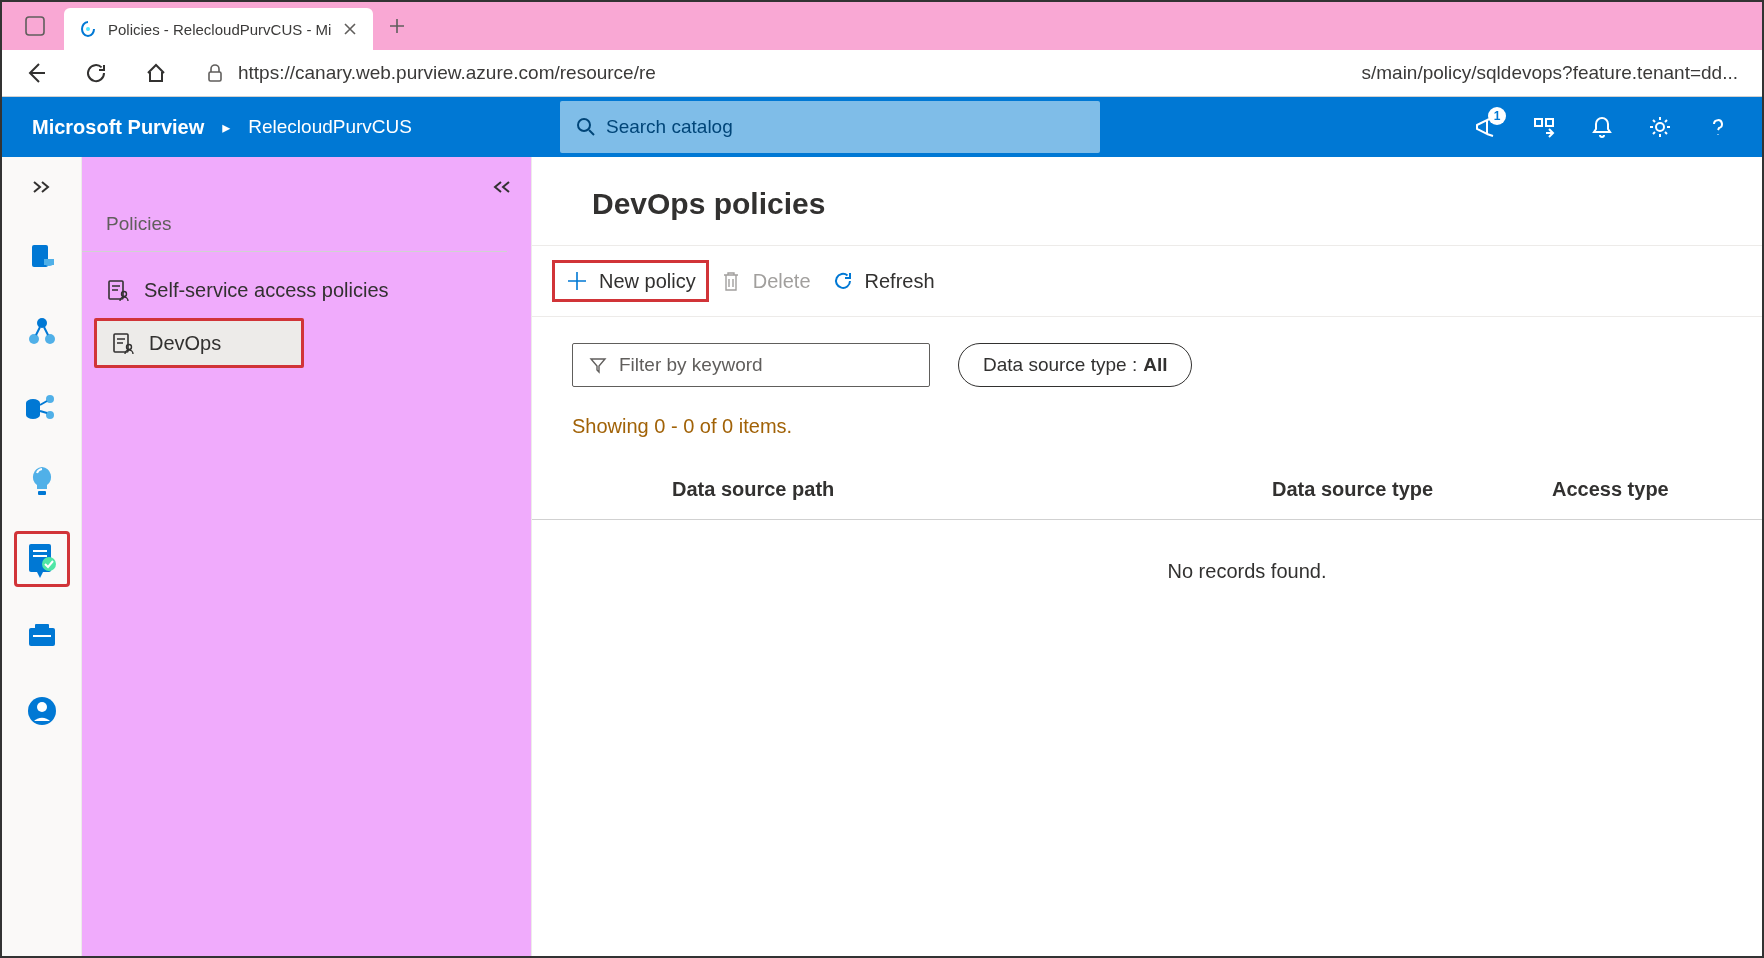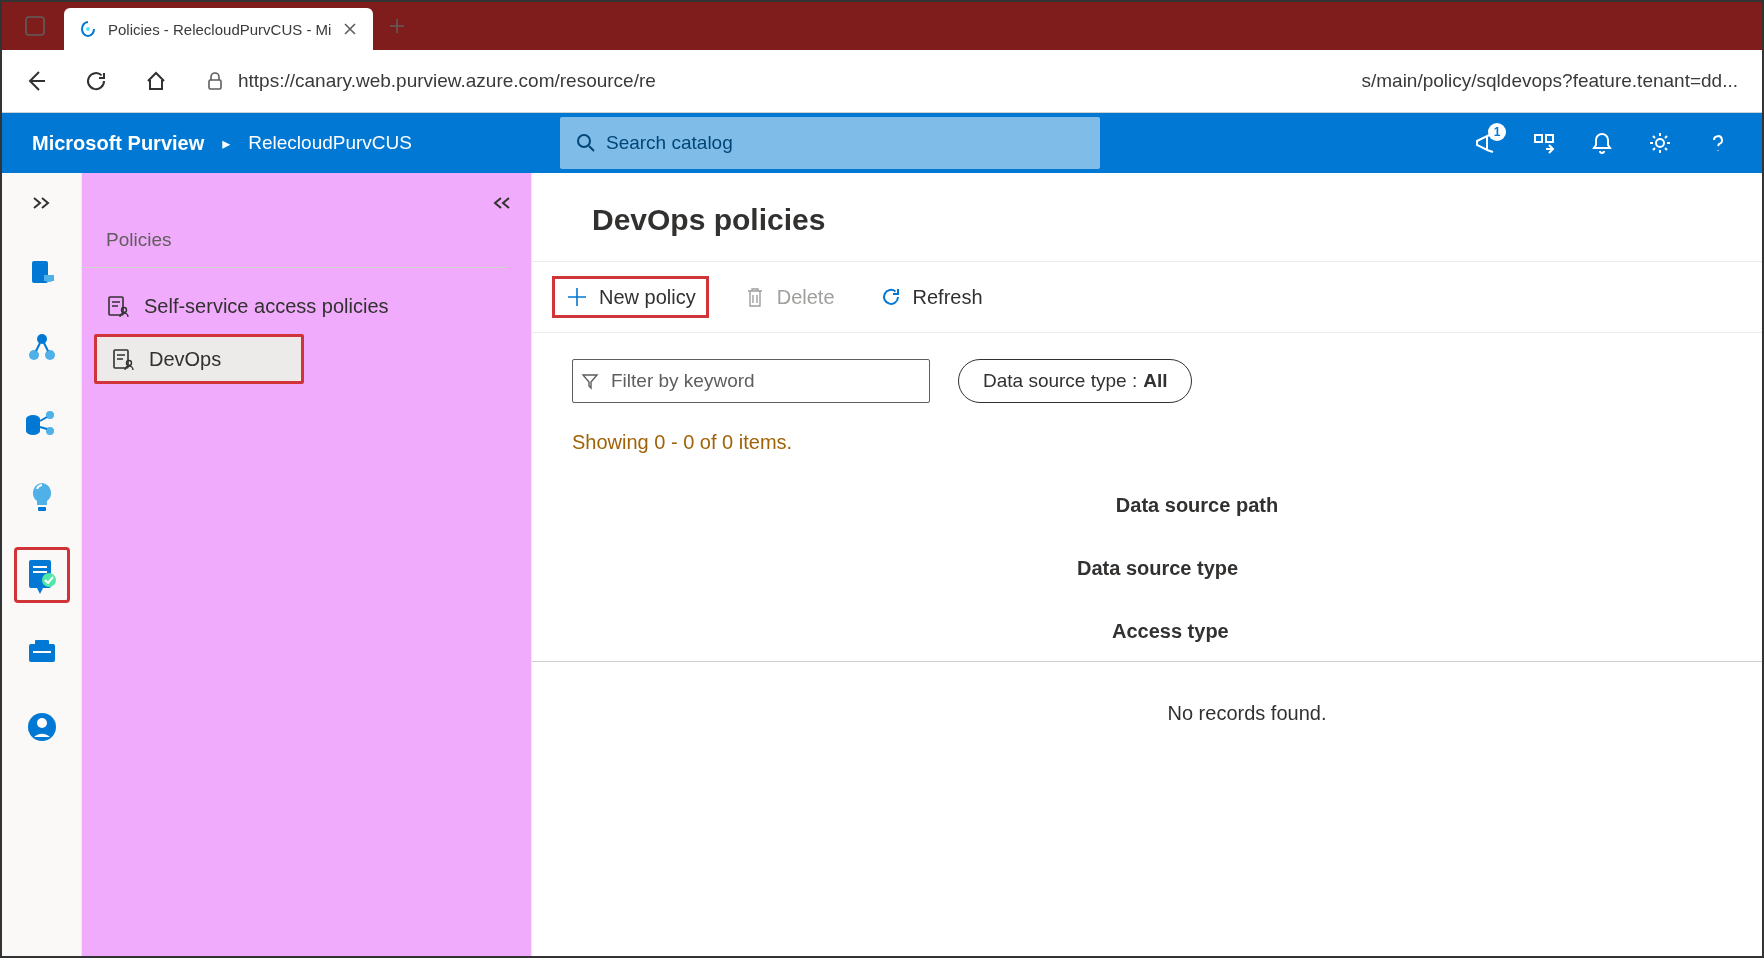--- a/index.html
+++ b/index.html
@@ -1,28 +1,28 @@
 <!DOCTYPE html>
 <html><head>
   <meta charset="utf-8">
   <style>
     * { box-sizing: border-box; margin: 0; padding: 0; }
     body { font-family: "Segoe UI", -apple-system, sans-serif; background: #fff; color: #323130; height: 958px; width: 1764px; overflow: hidden; border: 2px solid #333; display: flex; flex-direction: column; }
     
     
-    .browser-chrome { background: #7f1d1d; border-bottom: 1px solid #d1d1d1; }
+    .browser-chrome { background: #f9a8d4; border-bottom: 1px solid #d1d1d1; }
     .tab-bar { display: flex; align-items: center; height: 48px; padding: 0 8px; gap: 4px; }
     .window-icon { width: 50px; height: 40px; display: flex; align-items: center; justify-content: center; }
     .tab { display: flex; align-items: center; background: #fff; border-radius: 6px 6px 0 0; padding: 8px 14px; gap: 10px; height: 42px; margin-top: 6px; max-width: 420px; }
     .tab-favicon { width: 20px; height: 20px; display: flex; align-items: center; justify-content: center; color: #0078d4; }
     .tab-title { font-size: 15px; color: #3b3a39; white-space: nowrap; overflow: hidden; text-overflow: ellipsis; max-width: 310px; }
     .tab-close { width: 18px; height: 18px; display: flex; align-items: center; justify-content: center; color: #605e5c; font-size: 16px; }
     .new-tab { width: 40px; height: 40px; display: flex; align-items: center; justify-content: center; color: #605e5c; font-size: 22px; }
     
-    .addr-bar { display: flex; align-items: center; height: 62px; background: #fff; padding: 0 14px; gap: 20px; }
+    .addr-bar { display: flex; align-items: center; height: 46px; background: #fff; padding: 0 14px; gap: 20px; }
     .nav-btn { width: 40px; height: 40px; display: flex; align-items: center; justify-content: center; color: #323130; }
     .url-area { flex: 1; display: flex; align-items: center; gap: 14px; padding: 0 10px; }
     .lock-icon { color: #605e5c; }
     .url-text { font-size: 19px; color: #3b3a39; white-space: nowrap; overflow: hidden; }
     
     
     .purview-header { background: #0078d4; color: #fff; height: 60px; display: flex; align-items: center; padding: 0 30px; gap: 18px; }
     .brand { font-size: 20px; font-weight: 600; }
     .breadcrumb-sep { font-size: 16px; }
     .breadcrumb-item { font-size: 19px; }
@@ -47,35 +47,35 @@
     .side-nav-header { display: flex; align-items: center; justify-content: flex-end; padding: 0 20px; height: 36px; }
     .collapse-btn { font-size: 18px; color: #323130; }
     .side-title { font-size: 19px; font-weight: 400; color: #605e5c; padding: 8px 24px 16px 24px; border-bottom: 1px solid #d1d1d1; margin: 0 24px 12px 0; }
     .nav-item { display: flex; align-items: center; gap: 14px; padding: 14px 24px; font-size: 20px; color: #323130; }
     .nav-item.active { background: #edebe9; border: 3px solid #d13438; margin: 2px 8px 2px 12px; padding: 10px 14px; width: 210px; border-radius: 2px; }
     .nav-icon { width: 24px; height: 24px; display: flex; align-items: center; justify-content: center; color: #323130; }
     
     
     .content { flex: 1; padding: 0 0 0 0; display: flex; flex-direction: column; overflow: hidden; }
     .page-title { font-size: 30px; font-weight: 600; padding: 30px 0 24px 60px; }
-    .toolbar { border-top: 1px solid #edebe9; border-bottom: 1px solid #edebe9; padding: 14px 28px 14px 20px; display: flex; align-items: center; gap: 24px; }
+    .toolbar { border-top: 1px solid #edebe9; border-bottom: 1px solid #edebe9; padding: 14px 28px 14px 20px; display: flex; align-items: center; }
     .tb-btn { display: flex; align-items: center; gap: 10px; padding: 6px 10px; font-size: 20px; color: #323130; }
     .tb-btn.primary-highlight { border: 3px solid #d13438; }
     .tb-btn.disabled { color: #a19f9d; }
     .tb-icon { width: 24px; height: 24px; display: flex; align-items: center; justify-content: center; }
     .plus-col { color: #0078d4; }
     .refresh-col { color: #0078d4; }
     
     .filter-row { display: flex; align-items: center; gap: 28px; padding: 26px 0 0 40px; }
-    .filter-input { border: 1px solid #605e5c; border-radius: 2px; height: 44px; width: 358px; display: flex; align-items: center; padding: 0 8px; gap: 12px; color: #605e5c; font-size: 19px; }
+    .filter-input { border: 1px solid #605e5c; border-radius: 2px; height: 44px; width: 358px; display: flex; align-items: center; padding: 0 16px; gap: 12px; color: #605e5c; font-size: 19px; }
     .pill { border: 1.5px solid #323130; border-radius: 22px; height: 44px; display: flex; align-items: center; padding: 0 24px; font-size: 19px; gap: 6px; }
     
     .count-text { font-size: 20px; color: #a16207; padding: 28px 0 0 40px; }
     
-    .table-header { display: flex; align-items: center; padding: 40px 40px 18px 140px; border-bottom: 1px solid #d1d1d1; gap: 40px; font-size: 20px; font-weight: 600; flex-direction: column; }
+    .table-header { display: flex; align-items: center; padding: 40px 40px 18px 140px; border-bottom: 1px solid #d1d1d1; gap: 40px; font-size: 20px; font-weight: 600; }
     .th-path { flex: 1; }
     .th-type { width: 240px; }
     .th-access { width: 170px; }
     .no-records { text-align: center; padding: 40px 0 0 200px; font-size: 20px; color: #323130; }
 
     svg { display: block; }
   </style>
 </head>
 <body>
 

